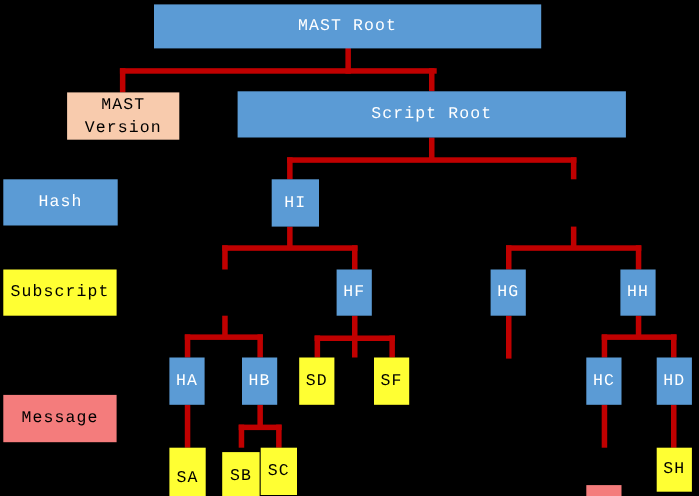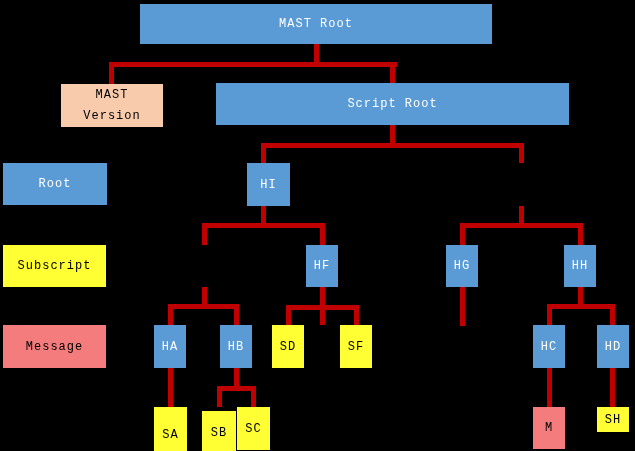--- a/index.html
+++ b/index.html
@@ -4,25 +4,25 @@
 <style>
   html,body { margin:0; padding:0; background:#000; }
   #canvas {
     position:relative; width:635px; height:451px; overflow:hidden;
     background:var(--bg,#000000);
     font-family:"Liberation Mono","DejaVu Sans Mono",monospace;
   }
   .node {
     position:absolute; display:flex; flex-direction:column;
     align-items:center; justify-content:center; text-align:center;
-    font-size:12px; letter-spacing:1px; line-height:20px; white-space:nowrap;
+    font-size:15px; letter-spacing:1px; line-height:20px; white-space:nowrap;
   }
   .blue  { background:var(--blue,#5B9BD5);  color:var(--text-on-blue,#FFFFFF); }
   .yellow{ background:var(--yellow,#FFFF33); color:var(--text-on-light,#000000); }
-  .pink  { background:var(--pink,#F47C7C);   color:var(--text-on-light,#000000); }
+  .pink  { background:var(--pink,#F47C7C);   color:var(--text-on-light,#000000);margin-top:34px; }
   .peach { background:var(--peach,#F8CBAD);  color:var(--text-on-light,#000000); }
   .seg { position:absolute; background:var(--line,#C00000); }
 </style>
 </head>
 <body>
 
 <div id="canvas">
 
   <div class="seg" style="left:314px;top:43px;width:5px;height:24px"></div>
   <div class="seg" style="left:109px;top:62px;width:288px;height:5px"></div>
@@ -78,21 +78,21 @@
   <div class="node peach" style="left:61px;top:84px;width:102px;height:43px;line-height:21px">
     <span>MAST</span>
     <span>Version</span>
   </div>
 
   <div class="node blue" style="left:216px;top:83px;width:353px;height:42px">
       <span>Script Root</span>
     </div>
 
   <div class="node blue" style="left:3px;top:163px;width:104px;height:42px">
-      <span>Root</span>
+      <span>Hash</span>
     </div>
   <div class="node yellow" style="left:3px;top:245px;width:103px;height:42px">
       <span>Subscript</span>
     </div>
   <div class="node pink" style="left:3px;top:325px;width:103px;height:43px">
       <span>Message</span>
     </div>
 
   <div class="node blue" style="left:247px;top:163px;width:43px;height:43px">
       <span>HI</span>
@@ -132,17 +132,17 @@
     </div>
   <div class="node yellow" style="left:202px;top:411px;width:34px;height:43px">
       <span>SB</span>
     </div>
   <div class="node yellow" style="left:237px;top:407px;width:33px;height:43px">
       <span>SC</span>
     </div>
   <div class="node pink" style="left:533px;top:407px;width:32px;height:42px">
       <span>M</span>
     </div>
-  <div class="node yellow" style="left:597px;top:407px;width:32px;height:25px">
+  <div class="node yellow" style="left:597px;top:407px;width:32px;height:40px">
       <span>SH</span>
     </div>
 
 </div>
 
 </body></html>

